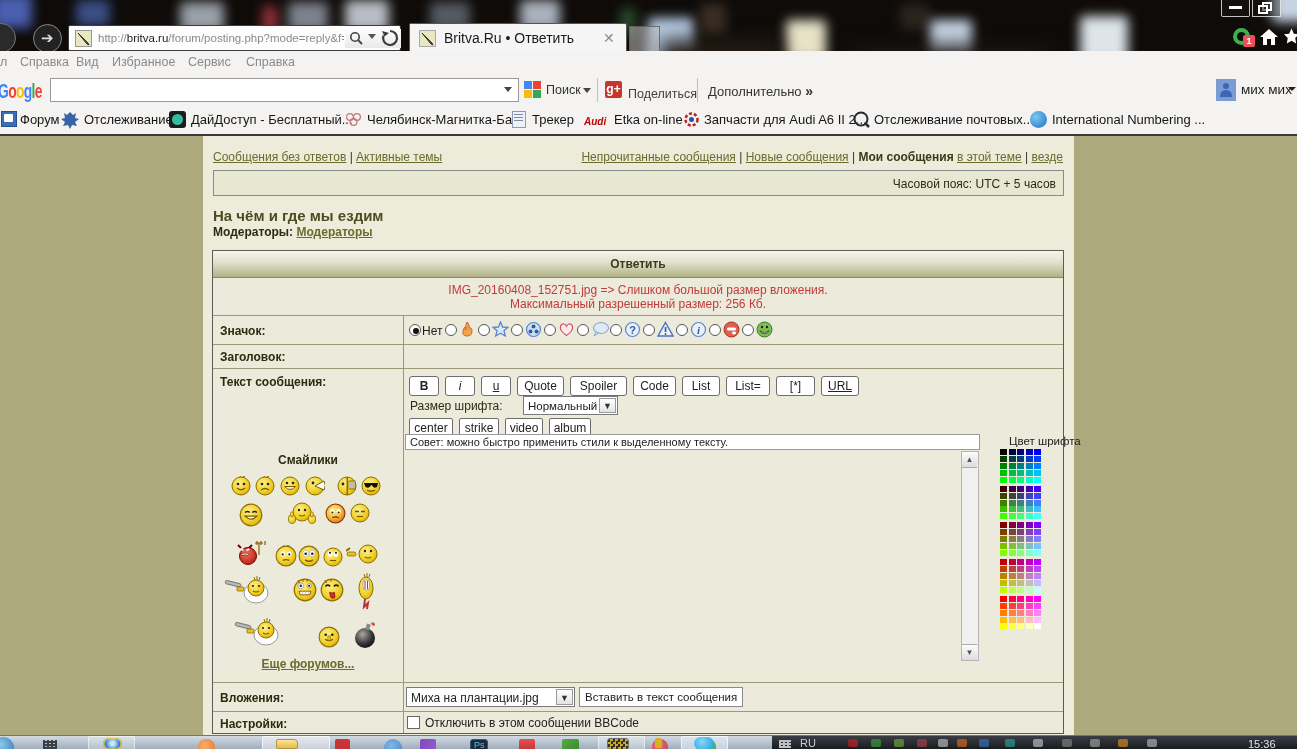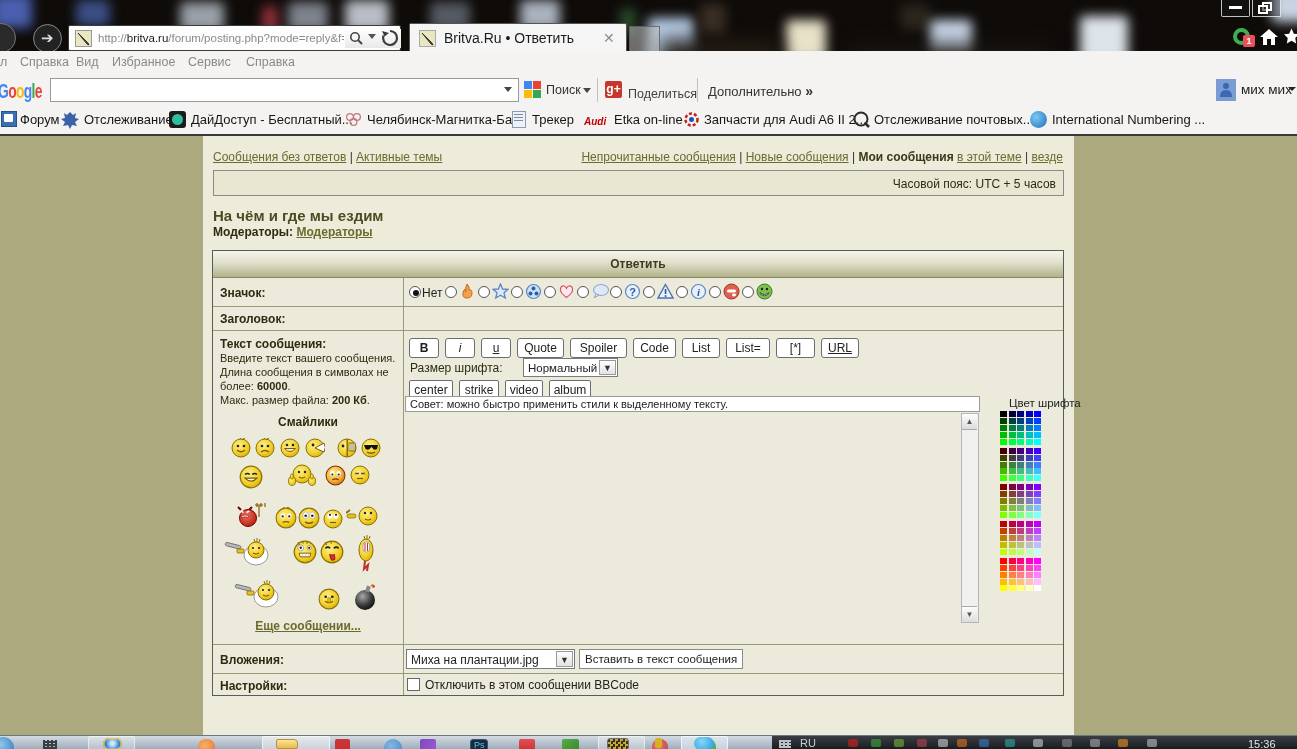--- a/index.html
+++ b/index.html
@@ -183,20 +183,24 @@
   <div class="abs" style="left:10px; top:14px; font-size:12px;"><span class="olink">Сообщения без ответов</span> <span style="color:#333">|</span> <span class="olink">Активные темы</span></div>
   <div class="abs" style="right:11px; top:14px; font-size:12px; text-align:right;"><span class="olink">Непрочитанные сообщения</span> <span style="color:#333">|</span> <span class="olink">Новые сообщения</span> <span style="color:#333">|</span> <b style="color:#3a3a1a">Мои сообщения</b> <span class="olink">в этой теме</span> <span style="color:#333">|</span> <span class="olink">везде</span></div>
   <div id="crumbbox">
     <div class="abs" style="right:7px; top:6px; font-size:12px; color:#2c2c10;">Часовой пояс: UTC + 5 часов</div>
   </div>
   <div class="abs" style="left:10px; top:71px; font-size:15px; font-weight:bold; color:#4c4c20;">На чём и где мы ездим</div>
   <div class="abs" style="left:10px; top:89px; font-size:12px; font-weight:bold; color:#2c2c10;">Модераторы: <span class="olink">Модераторы</span></div>
 
   <div id="ftable">
     <div class="thead">Ответить</div>
+    <div style="border-bottom:1px solid #9a9a7a; padding:5px 0 4px 0; text-align:center; font-size:12px; line-height:14px; color:#c23a3a;">
+      IMG_20160408_152751.jpg =&gt; Слишком большой размер вложения.<br>
+      Максимальный разрешенный размер: 256 Кб.
+    </div>
     <div id="rowicon" style="position:relative; height:29px; border-bottom:1px solid #9a9a7a;">
       <div class="lbl" style="position:absolute; left:7px; top:8px;">Значок:</div>
       <div class="abs" style="left:190px; top:0; width:1px; height:29px; background:#9a9a7a;"></div>
       <div id="icons" style="position:absolute; left:196px; top:4px; height:22px;">
             <span style="position:absolute;left:0px;top:4px;width:12px;height:12px;border-radius:50%;background:#fff;border:1px solid #555;">
               <i style="position:absolute;left:3px;top:3px;width:6px;height:6px;border-radius:50%;background:#111;"></i>
             </span>
             <span style="position:absolute;left:13px;top:4px;font-size:12px;color:#222;">Нет</span>
             <span style="position:absolute;left:36px;top:4px;width:12px;height:12px;border-radius:50%;background:#fff;border:1px solid #555;"></span>
             <span style="position:absolute;left:50px;top:1px;"><svg width="17" height="17" viewBox="0 0 17 17">
@@ -253,21 +257,20 @@
               </svg></span>
           </div>
     </div>
     <div id="rowsubj" style="position:relative; height:24px; border-bottom:1px solid #9a9a7a;">
       <div class="lbl" style="position:absolute; left:7px; top:5px;">Заголовок:</div>
       <div class="abs" style="left:190px; top:0; width:1px; height:24px; background:#9a9a7a;"></div>
     </div>
     <div id="rowmsg" style="position:relative; height:314px; border-bottom:1px solid #9a9a7a;">
       <div class="abs" style="left:190px; top:0; width:1px; height:314px; background:#9a9a7a;"></div>
       <div class="lbl" style="position:absolute; left:7px; top:6px;">Текст сообщения:</div>
-      <div style="position:absolute; left:7px; top:20px; width:180px; font-size:11px; color:#2c2c10; line-height:14px;">Введите текст вашего сообщения. Длина сообщения в символах не более: <b>60000</b>.<br>Макс. размер файла: <b>200 Кб</b>.</div>
       <div class="abs" style="left:0; top:84px; width:190px; text-align:center; font-size:12px; font-weight:bold; color:#2c2c10;">Смайлики</div>
       <div id="smilies" class="abs" style="left:0px; top:105px; width:190px; height:180px;">
             <svg width="0" height="0" style="position:absolute">
               <defs>
 <radialGradient id="gy" cx="40%" cy="35%" r="75%">
                   <stop offset="0%" stop-color="#fdf08a"></stop>
                   <stop offset="60%" stop-color="#f2cf2a"></stop>
                   <stop offset="100%" stop-color="#d8a900"></stop>
                 </radialGradient>
 <radialGradient id="rd" cx="40%" cy="35%" r="75%">
@@ -446,21 +449,21 @@
               <path d="M6.5 12 Q10 14.5 13.5 12" fill="none" stroke="#7a5c00" stroke-width="1.2"></path>
               <rect x="9" y="9" width="2.4" height="4" fill="#e8c020" stroke="#8a7000" stroke-width=".5"></rect>
             </svg>
             <svg style="position:absolute;left:140px;top:148px;" width="26" height="28" viewBox="0 0 26 28">
               <circle cx="12" cy="16" r="10" fill="url(#bk)"></circle>
               <rect x="13" y="2" width="4" height="6" fill="#888" transform="rotate(18 15 5)"></rect>
               <path d="M18 2 q2-2 3 0" stroke="#d08020" fill="none" stroke-width="1.4"></path>
               <circle cx="20.5" cy="2.5" r="1.3" fill="#e03020"></circle>
             </svg>
           </div>
-      <div class="abs" style="left:0; top:288px; width:190px; text-align:center; font-size:12px; font-weight:bold;"><span class="olink">Еще сообщении...</span></div>
+      <div class="abs" style="left:0; top:288px; width:190px; text-align:center; font-size:12px; font-weight:bold;"><span class="olink">Еще форумов...</span></div>
 
       <div id="bb1" class="abs" style="left:196px; top:7px; white-space:nowrap;"><span class="bbtn" style="width:30px"><b>B</b></span><span class="bbtn" style="width:30px"><i>i</i></span><span class="bbtn" style="width:30px"><u>u</u></span><span class="bbtn" style="width:47px">Quote</span><span class="bbtn" style="width:57px">Spoiler</span><span class="bbtn" style="width:43px">Code</span><span class="bbtn" style="width:38px">List</span><span class="bbtn" style="width:44px">List=</span><span class="bbtn" style="width:39px">[*]</span><span class="bbtn" style="width:38px"><u>URL</u></span></div>
       <div class="abs" style="left:197px; top:30px; font-size:12px; color:#2c2c10;">Размер шрифта:</div>
       <div class="abs" style="left:310px; top:27px; width:95px; height:19px; background:#fff; border:1px solid #7a7a7a;">
         <span style="position:absolute; left:4px; top:3px; font-size:11.5px; color:#222;">Нормальный</span>
         <span style="position:absolute; right:1px; top:1px; width:17px; height:15px; background:linear-gradient(#fefefe,#e3e3e3); border:1px solid #9a9a9a; text-align:center; font-size:9px; color:#333; line-height:15px;">▼</span>
       </div>
       <div id="bb2" class="abs" style="left:196px; top:49px; white-space:nowrap;"><span class="bbtn" style="width:44px; margin-right:6px; border-radius:2px;">center</span><span class="bbtn" style="width:40px; margin-right:6px; border-radius:2px;">strike</span><span class="bbtn" style="width:38px; margin-right:6px; border-radius:2px;">video</span><span class="bbtn" style="width:42px; margin-right:6px; border-radius:2px;">album</span></div>
       <div class="abs" style="left:192px; top:65px; width:575px; height:16px; background:#fff; border:1px solid #9a9a9a; font-size:11px; color:#222; padding:1px 0 0 4px;">Совет: можно быстро применить стили к выделенному тексту.</div>
       <div class="abs" style="left:796px; top:66px; font-size:11.5px; color:#222; white-space:nowrap;">Цвет шрифта</div>

